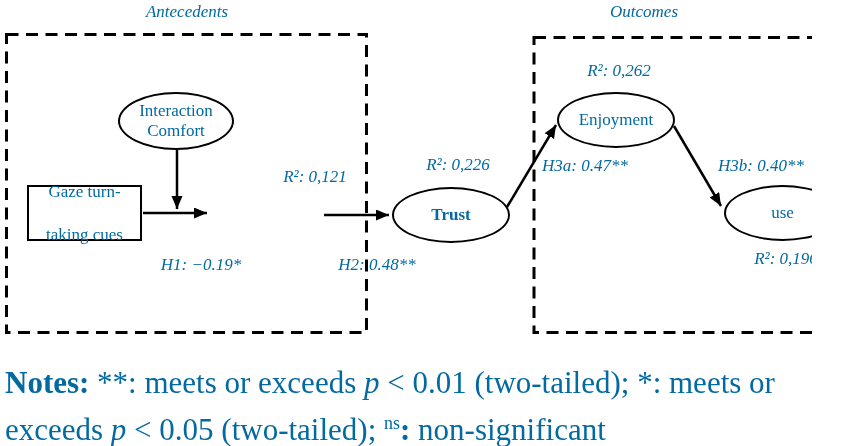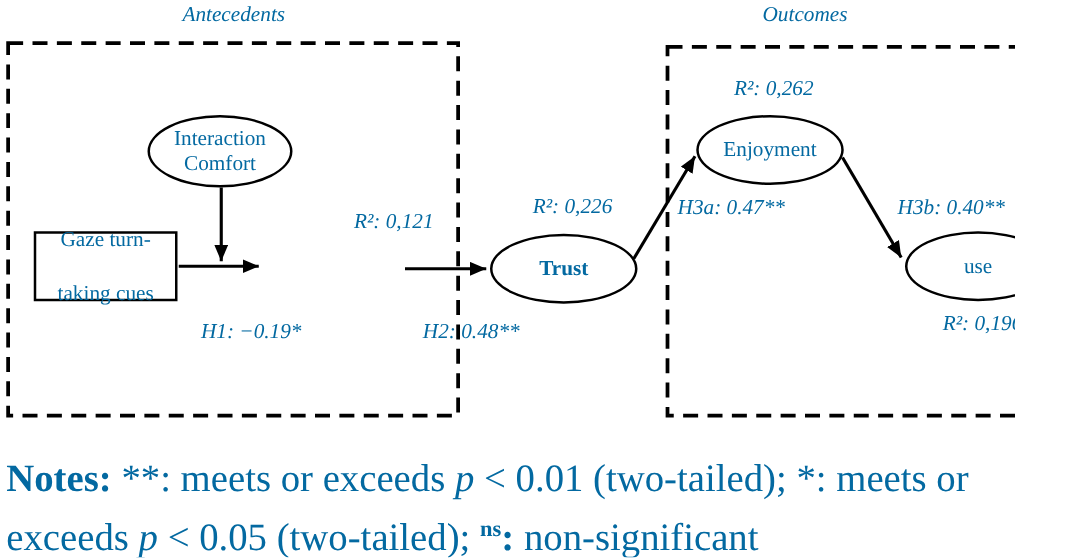--- a/index.html
+++ b/index.html
@@ -51,21 +51,21 @@
     position: absolute;
     left: 5px;
     top: 363px;
     width: 852px;
     font-size: 31px;
     line-height: 40px;
   }
   #notes .sup {
     font-size: 0.58em;
     vertical-align: super;
-    font-weight: bold;
+    font-weight: normal;
   }
 </style>
 </head>
 <body>
 
 <div id="canvas">
 
   <svg id="overlay" viewBox="0 0 862 446" xmlns="http://www.w3.org/2000/svg">
     <defs>
       <marker id="ah" markerUnits="userSpaceOnUse" markerWidth="14" markerHeight="12" refX="13" refY="5.5" orient="auto">

